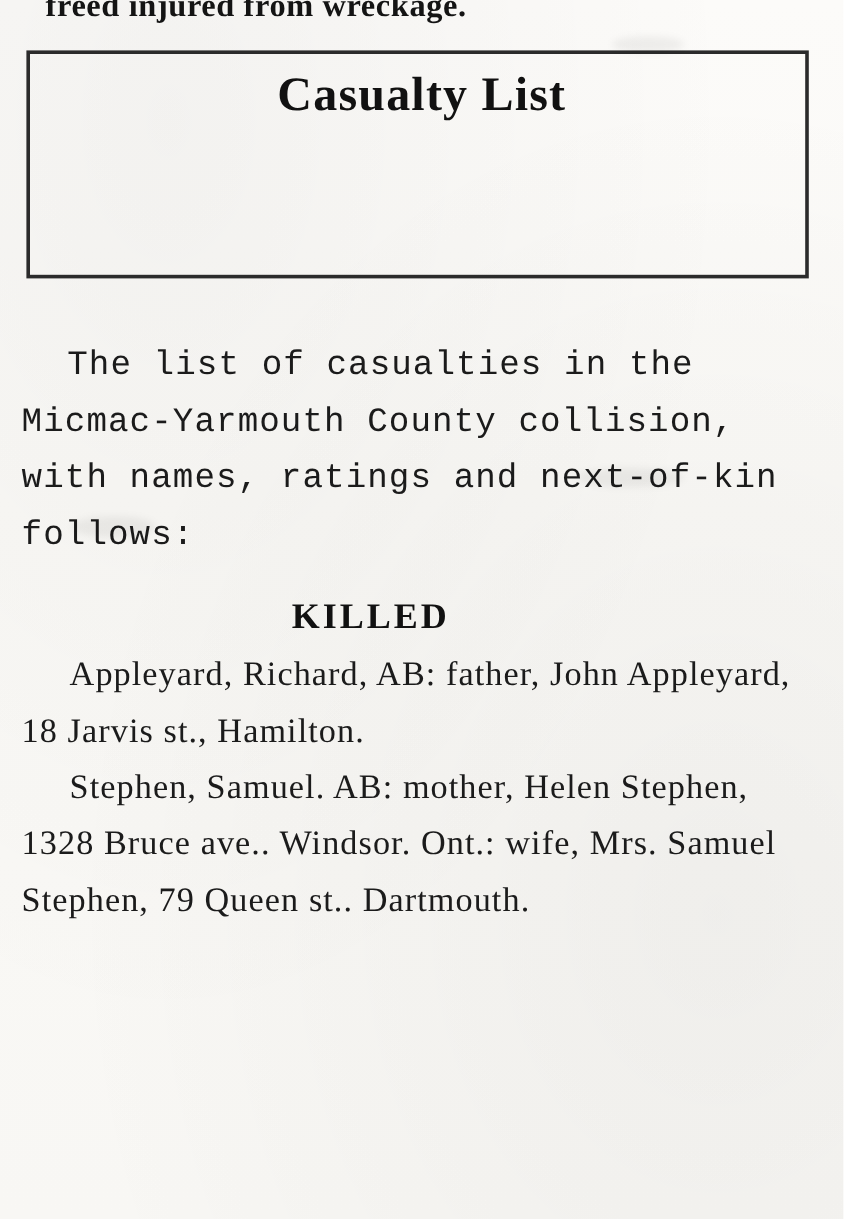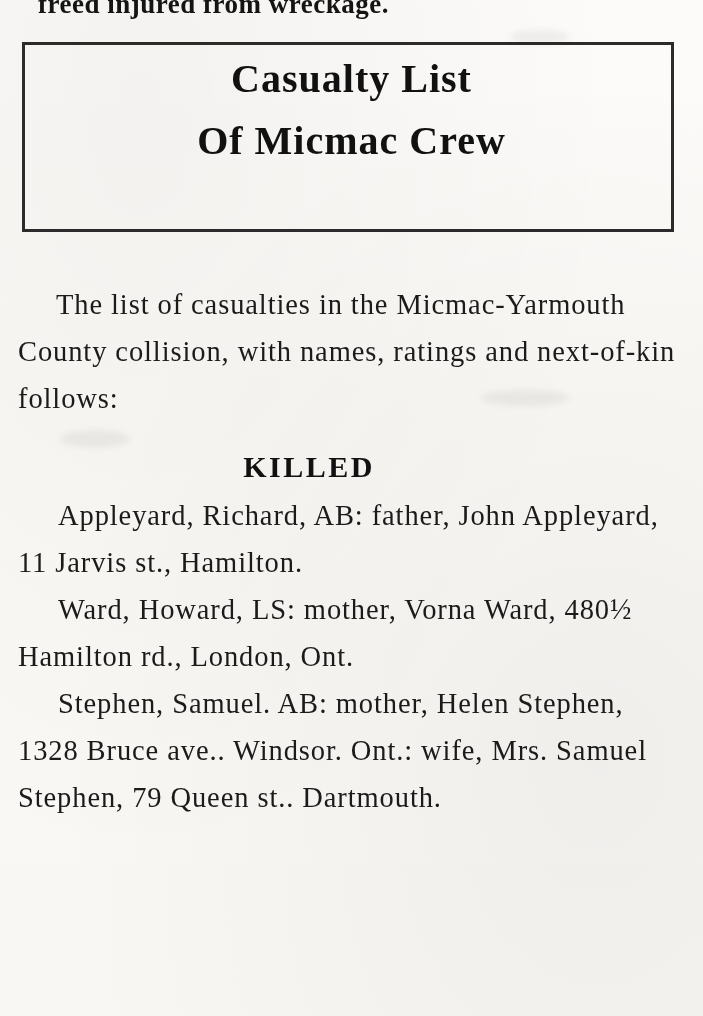--- a/index.html
+++ b/index.html
@@ -83,21 +83,21 @@
   .headline .line2 { display: block; letter-spacing: 1px; }
 
   
   .body-wrap {
     position: absolute;
     top: 252px;
     left: 18px;
     width: 672px;
   }
   .lede {
-    font-family: Liberation Serif, serif;
+    font-family: Liberation Mono, monospace;
     font-size: 28.5px;
     line-height: 47px;
     letter-spacing: 0.9px;
     color: #1b1b1b;
     text-indent: 38px;
   }
   .subhead {
     margin-top: 0;
     text-align: center;
     font-family: "Liberation Serif", serif;
@@ -136,31 +136,29 @@
 <div class="content">
 
   <div class="top-strap">
     <div class="top-strap-text">freed injured from wreckage.</div>
   </div>
 
   <div class="headline-box"></div>
 
   <div class="headline">
     <span class="line1">Casualty List</span>
-    <span class="line2">Of Micmac Crew</span>
   </div>
 
   <div class="body-wrap">
     <p class="lede">The list of casualties in the Micmac-Yarmouth County collision, with names, ratings and next-of-kin follows:</p>
 
     <div class="subhead">KILLED</div>
 
     <div class="entries">
-      <p class="entry">Appleyard, Richard, AB: father, John Appleyard, 11 Jarvis st., Hamilton.</p>
-      <p class="entry">Ward, Howard, LS: mother, Vorna Ward, 480½ Hamilton rd., London, Ont.</p>
+      <p class="entry">Appleyard, Richard, AB: father, John Appleyard, 18 Jarvis st., Hamilton.</p>
       <p class="entry">Stephen, Samuel. AB: mother, Helen Stephen, 1328 Bruce ave.. Windsor. Ont.: wife, Mrs. Samuel Stephen, 79 Queen st.. Dartmouth.</p>
     </div>
   </div>
 
   <div class="smudge" style="left:60px; top:430px; width:70px; height:18px;"></div>
   <div class="smudge" style="left:480px; top:390px; width:90px; height:16px;"></div>
   <div class="smudge" style="left:510px; top:30px; width:60px; height:14px;"></div>
 </div>
 
 </body></html>

